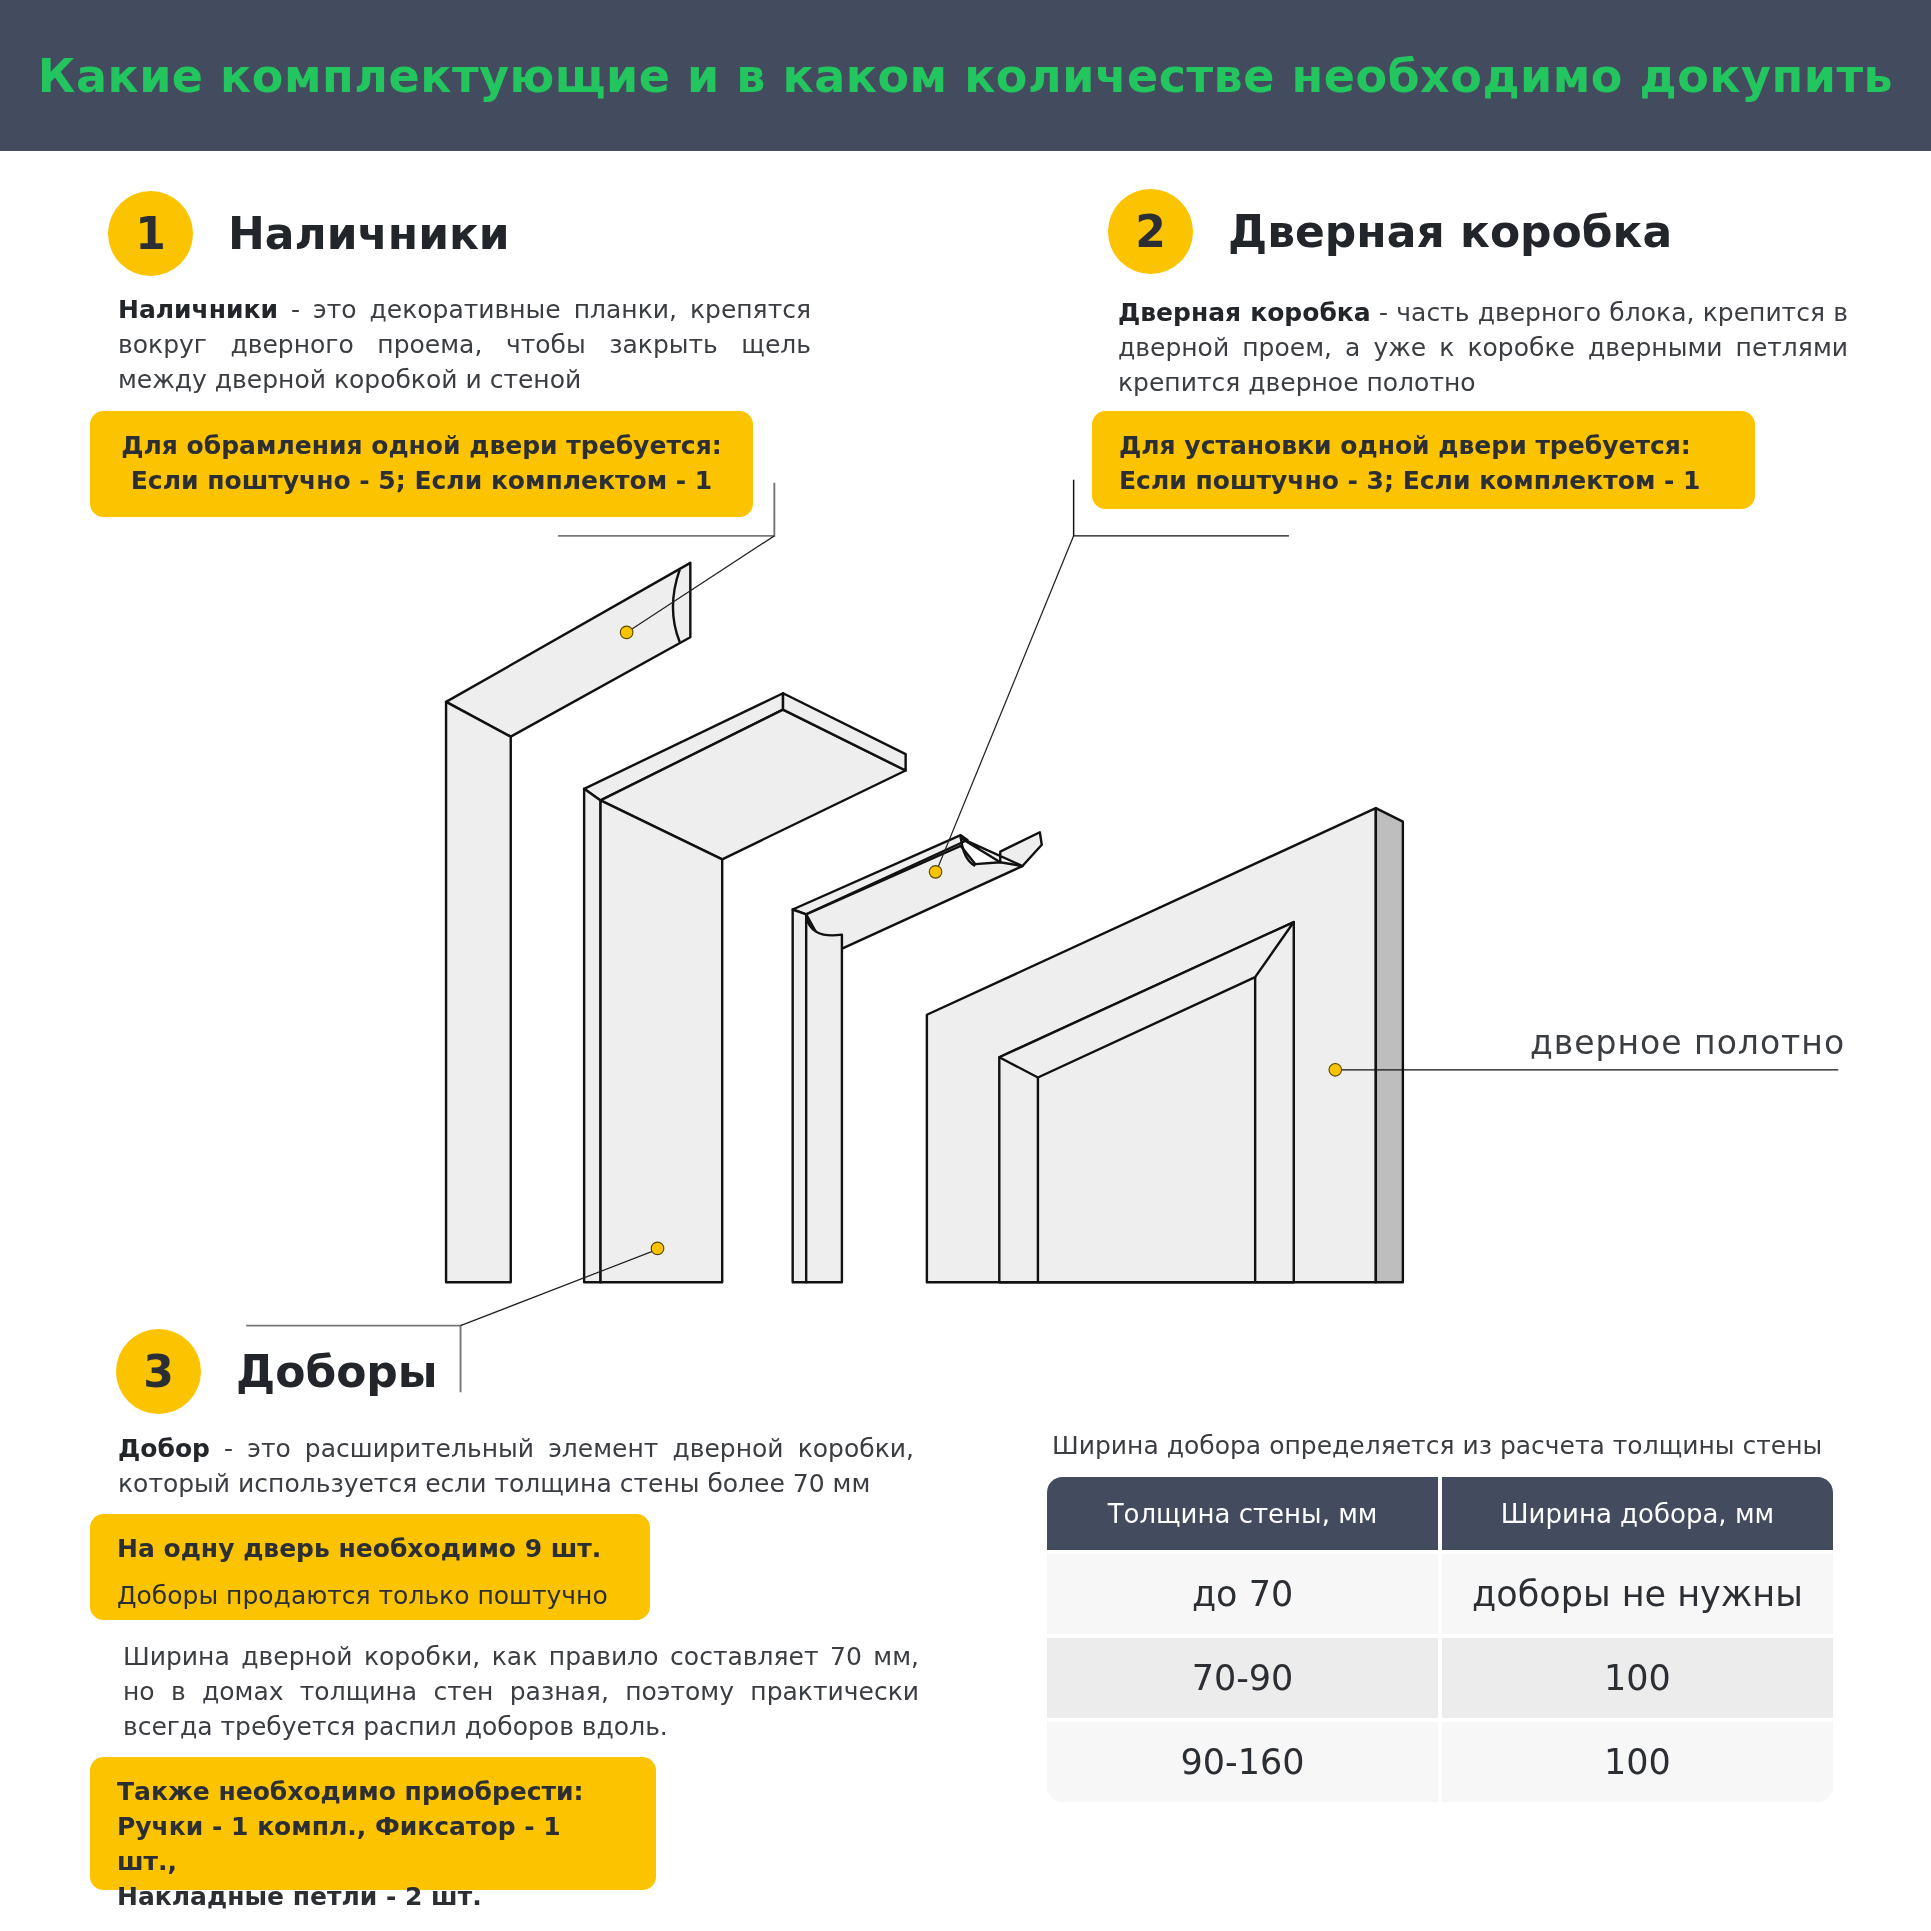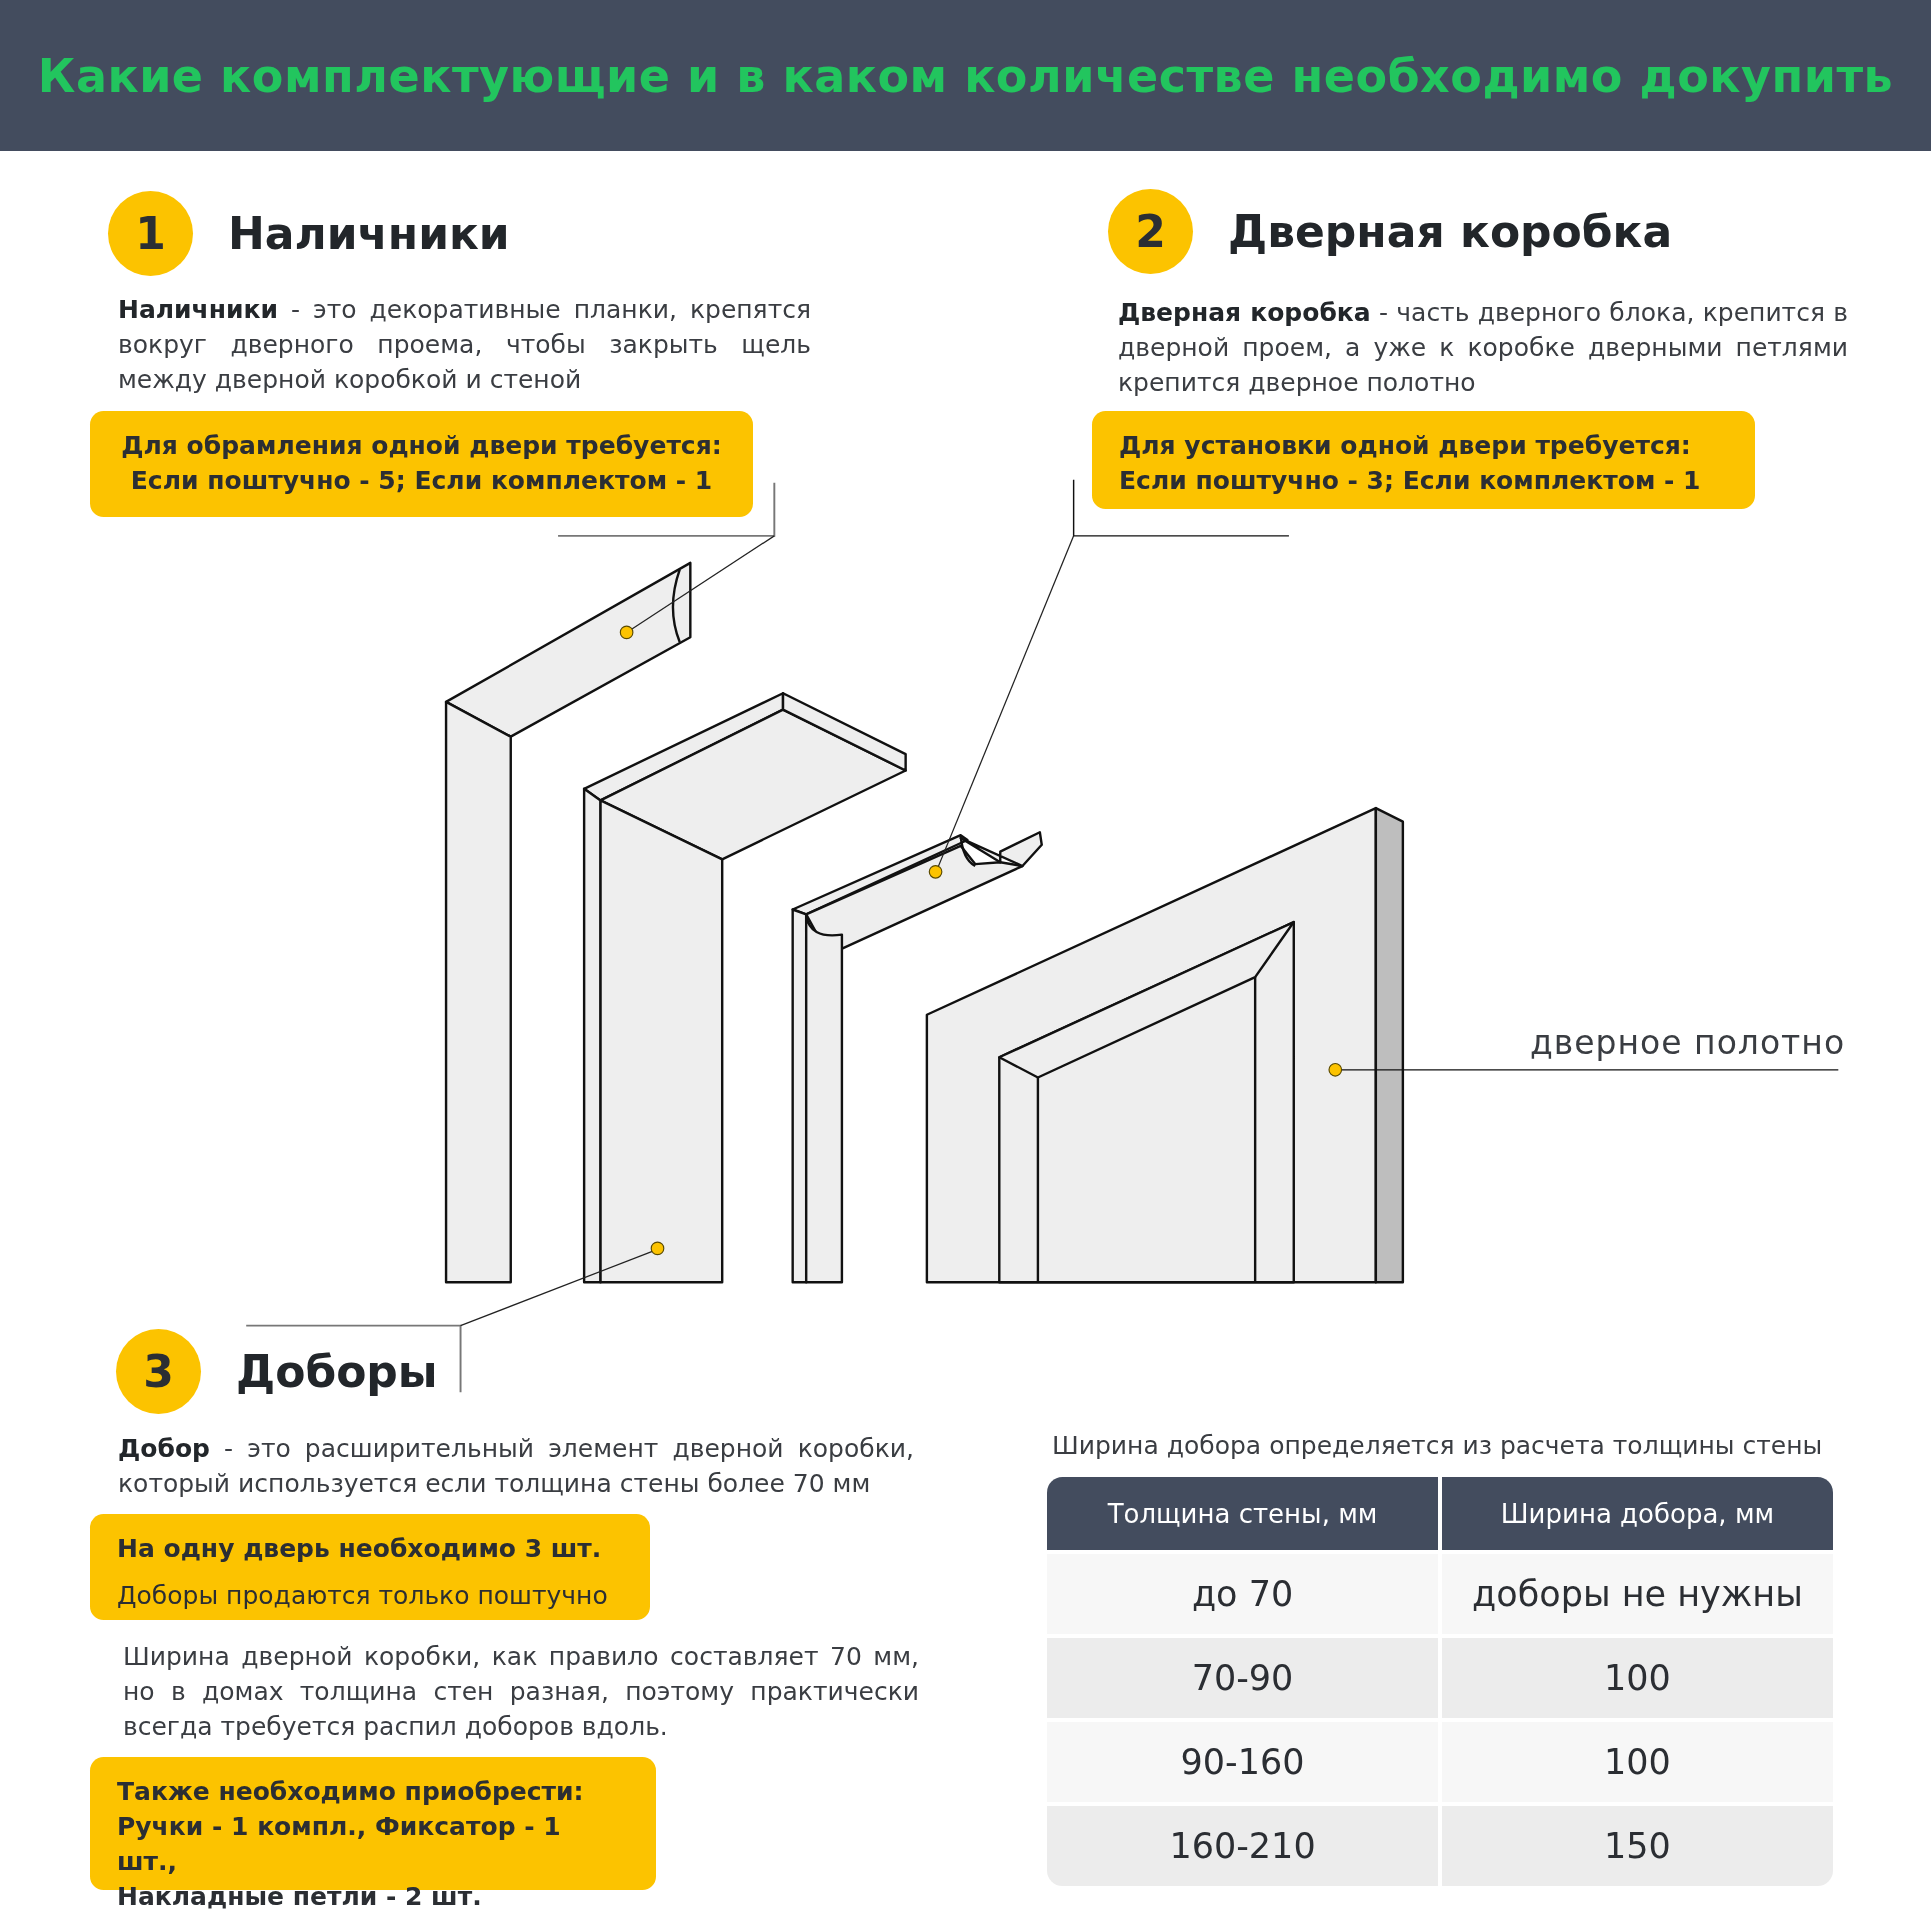--- a/index.html
+++ b/index.html
@@ -100,21 +100,21 @@
 </div>
 
 <div class="section-head" style="left:116px; top:1329px;">
   <div class="num-badge">3</div>
   <div class="section-title">Доборы</div>
 </div>
 <div class="desc" style="left:118px; top:1431px; width:796px;">
   <b>Добор</b><span> - это расширительный элемент дверной коробки, который используется если толщина стены более 70 мм</span>
 </div>
 <div class="callout" style="left:90px; top:1514px; width:560px; height:106px;">
-  <span class="strong">На одну дверь необходимо 3 шт.</span>
+  <span class="strong">На одну дверь необходимо 9 шт.</span>
   <span class="normal">Доборы продаются только поштучно</span>
 </div>
 <div class="desc" style="left:123px; top:1639px; width:796px;">Ширина дверной коробки, как правило составляет 70 мм, но в домах толщина стен разная, поэтому практически всегда требуется распил доборов вдоль.</div>
 <div class="callout" style="left:90px; top:1757px; width:566px; height:133px;">
   <span class="strong">Также необходимо приобрести:</span>
   <span class="strong">Ручки - 1 компл.,   Фиксатор - 1 шт.,</span>
   <span class="strong">Накладные петли - 2 шт.</span>
 </div>
 
 <svg class="diagram" viewBox="0 0 2000 2000" xmlns="http://www.w3.org/2000/svg">
@@ -185,19 +185,15 @@
       <div class="cell">доборы не нужны</div>
     </div>
     <div class="trow">
       <div class="cell">70-90</div>
       <div class="cell">100</div>
     </div>
     <div class="trow">
       <div class="cell">90-160</div>
       <div class="cell">100</div>
     </div>
-    <div class="trow">
-      <div class="cell">160-210</div>
-      <div class="cell">150</div>
-    </div>
   </div>
 </div>
 
 
 </body></html>

